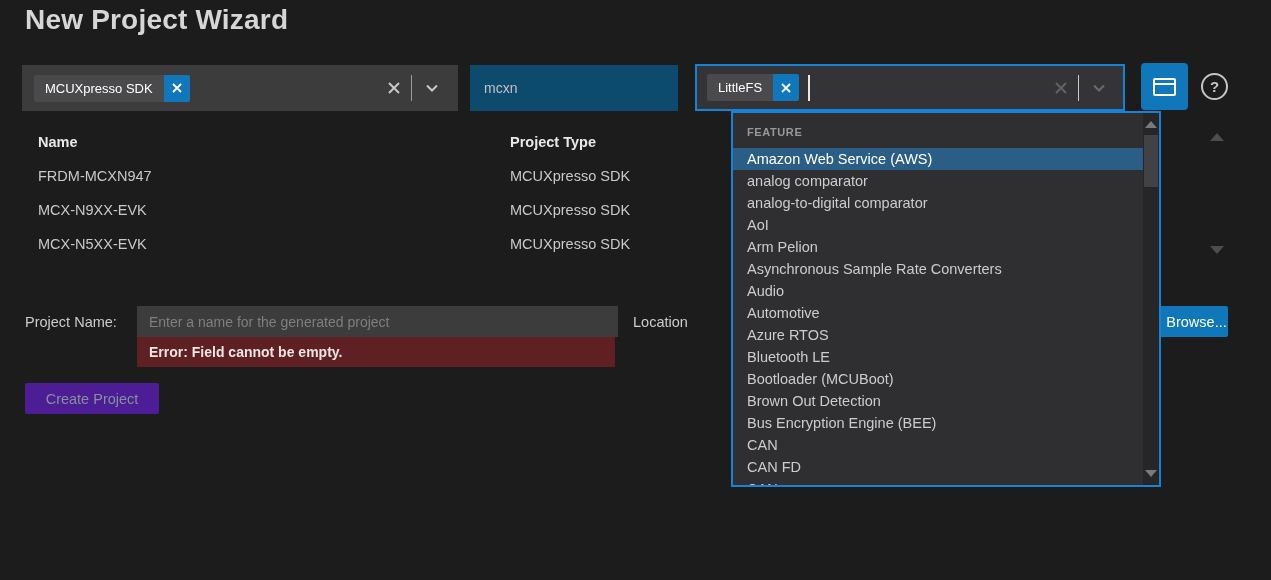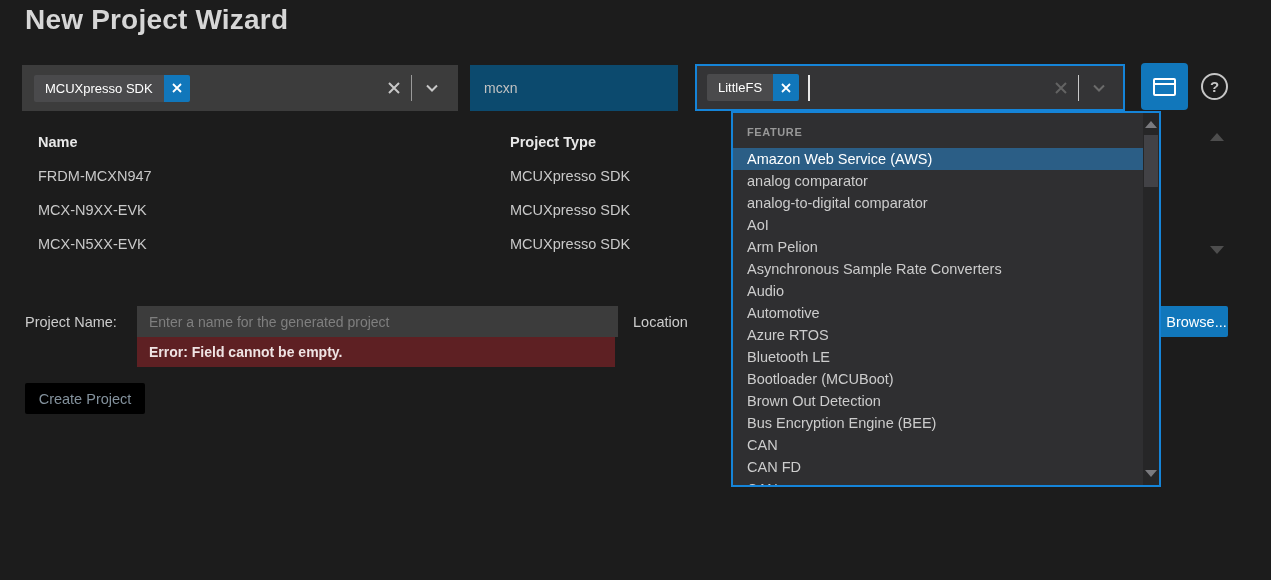--- a/index.html
+++ b/index.html
@@ -106,22 +106,22 @@
     position: absolute; left: 137px; top: 337px; width: 478px; height: 30px;
     background: #5e2023; color: #efe3e3; font-size: 14px;
     display: flex; align-items: center; padding: 0 12px; font-weight: bold;
   }
   .browse-btn {
     position: absolute; left: 1139px; top: 306px; width: 89px; height: 31px;
     background: #1177bb; color: #ffffff; border: none; border-radius: 2px;
     font-size: 14.5px; cursor: pointer; font-family: inherit; padding-left: 26px;
   }
   .create-btn {
-    position: absolute; left: 25px; top: 383px; width: 120px; height: 31px;
-    background: #000000; color: #83919c; border: none; border-radius: 2px;
+    position: absolute; left: 25px; top: 383px; width: 134px; height: 31px;
+    background: #4c1d95; color: #83919c; border: none; border-radius: 2px;
     font-size: 14.5px; cursor: default; font-family: inherit;
   }
 </style>
 </head>
 <body>
 
 <div class="screen">
 
   <div class="page-title">New Project Wizard</div>
 

